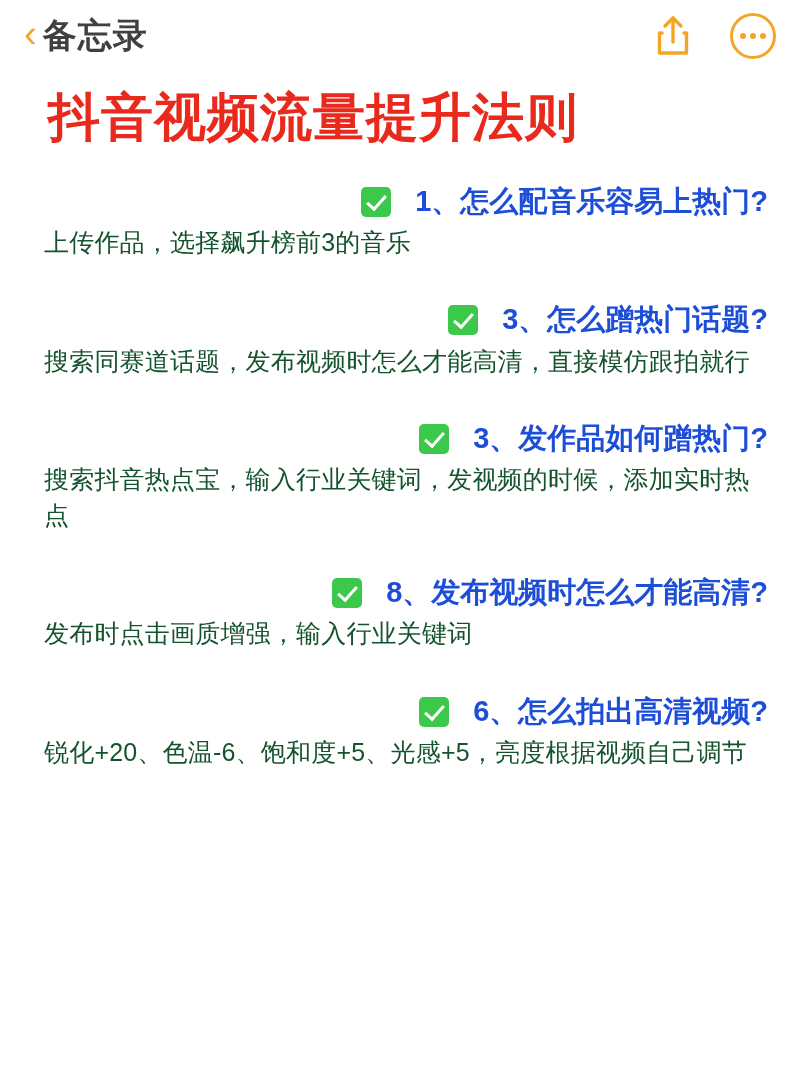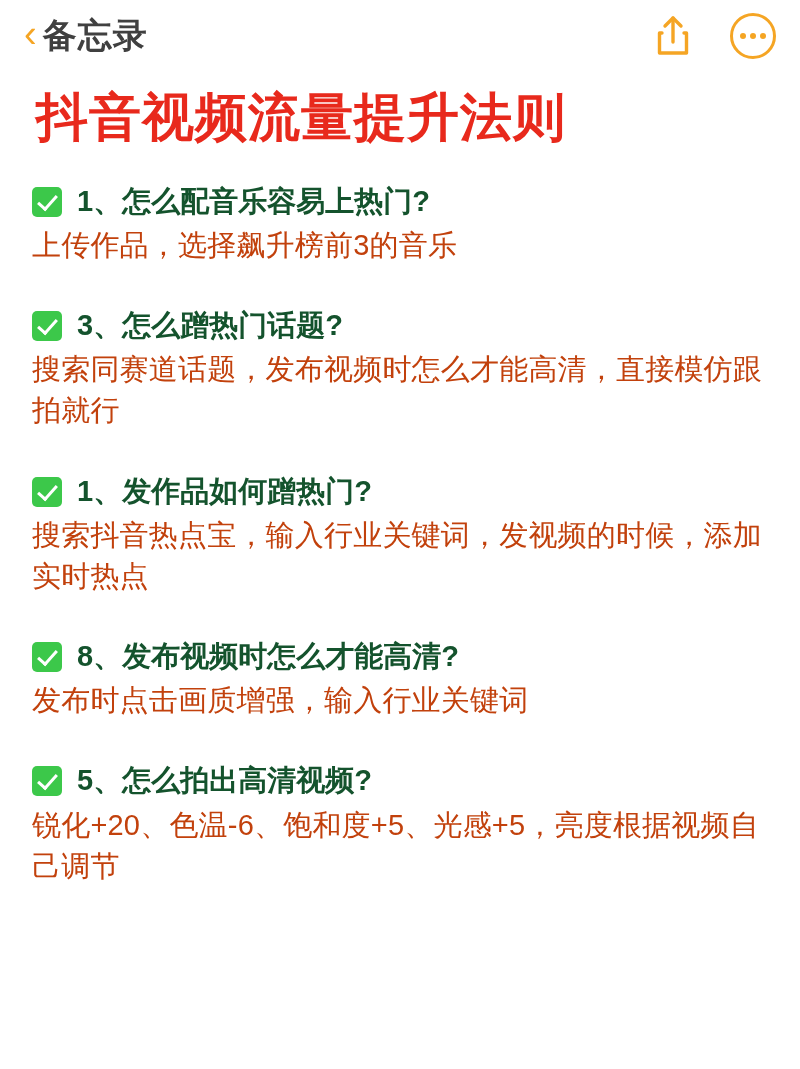--- a/index.html
+++ b/index.html
@@ -72,44 +72,45 @@
   .more-icon i {
     width: 6px;
     height: 6px;
     background: #f5a524;
     border-radius: 50%;
     display: block;
   }
 
   
   .content {
-    padding: 10px 32px 0 32px;
+    padding: 10px 32px 0 44px;
   }
   .doc-title {
     color: #e8291c;
     font-size: 52px;
     font-weight: 800;
     letter-spacing: 1px;
     line-height: 1.15;
     margin: 6px 0 34px 4px;
     white-space: nowrap;
   }
 
   .item {
     margin-bottom: 40px;
   }
   .item-heading {
     display: flex;
     align-items: flex-start;
-    gap: 15px;
+    gap: 24px;
     font-size: 29px;
     font-weight: 700;
     line-height: 1.35;
-    color: #14532d;
+    color: #1d4ed8;
     margin-bottom: 4px;
+    justify-content: flex-end;
   }
   .check {
     flex: 0 0 auto;
     width: 30px;
     height: 30px;
     background: #3cc84a;
     border-radius: 5px;
     position: relative;
     margin-top: 5px;
   }
@@ -119,23 +120,23 @@
     left: 10px;
     top: 4px;
     width: 8px;
     height: 16px;
     border: solid #ffffff;
     border-width: 0 3.5px 3.5px 0;
     transform: rotate(42deg);
   }
   .heading-text { display: inline; }
   .item-body {
-    font-size: 29px;
+    font-size: 25px;
     line-height: 1.42;
-    color: #c2410c;
+    color: #14532d;
     font-weight: 400;
     letter-spacing: 0.2px;
   }
 
   
   .bottom-space { height: 10px; }
 </style>
 </head>
 <body>
 
@@ -178,35 +179,35 @@
     <div class="item-heading">
       <span class="check"></span>
       <span class="heading-text">3、怎么蹭热门话题?</span>
     </div>
     <div class="item-body">搜索同赛道话题，发布视频时怎么才能高清，直接模仿跟拍就行</div>
   </div>
 
   <div class="item">
     <div class="item-heading">
       <span class="check"></span>
-      <span class="heading-text">1、发作品如何蹭热门?</span>
+      <span class="heading-text">3、发作品如何蹭热门?</span>
     </div>
     <div class="item-body">搜索抖音热点宝，输入行业关键词，发视频的时候，添加实时热点</div>
   </div>
 
   <div class="item">
     <div class="item-heading">
       <span class="check"></span>
       <span class="heading-text">8、发布视频时怎么才能高清?</span>
     </div>
     <div class="item-body">发布时点击画质增强，输入行业关键词</div>
   </div>
 
   <div class="item">
     <div class="item-heading">
       <span class="check"></span>
-      <span class="heading-text">5、怎么拍出高清视频?</span>
+      <span class="heading-text">6、怎么拍出高清视频?</span>
     </div>
     <div class="item-body">锐化+20、色温-6、饱和度+5、光感+5，亮度根据视频自己调节</div>
   </div>
 
   <div class="bottom-space"></div>
 </div>
 
 </body></html>

